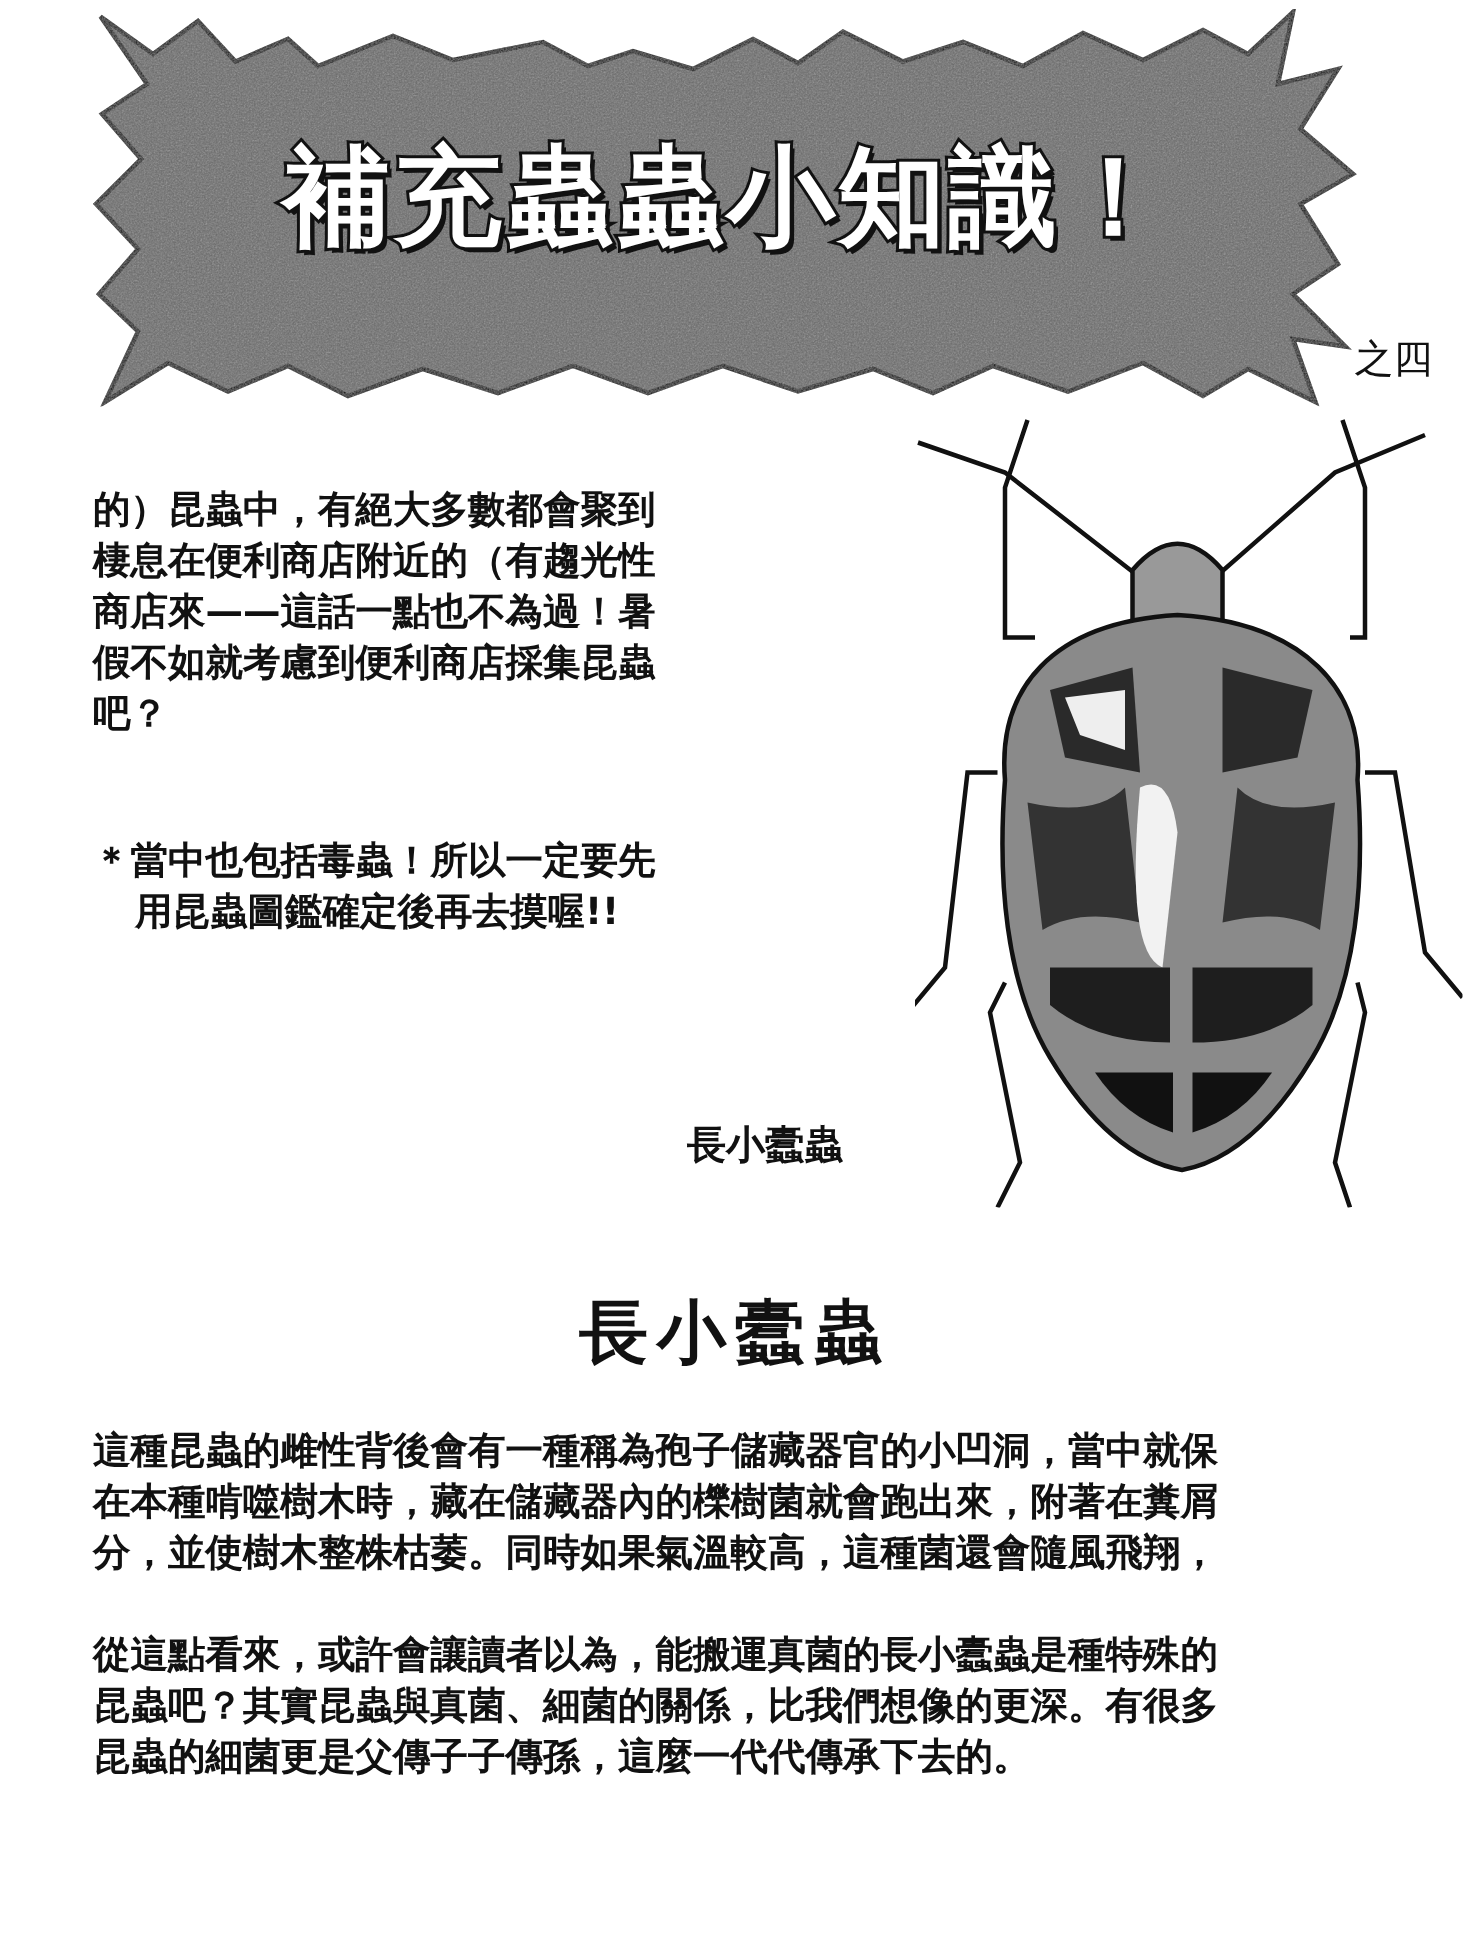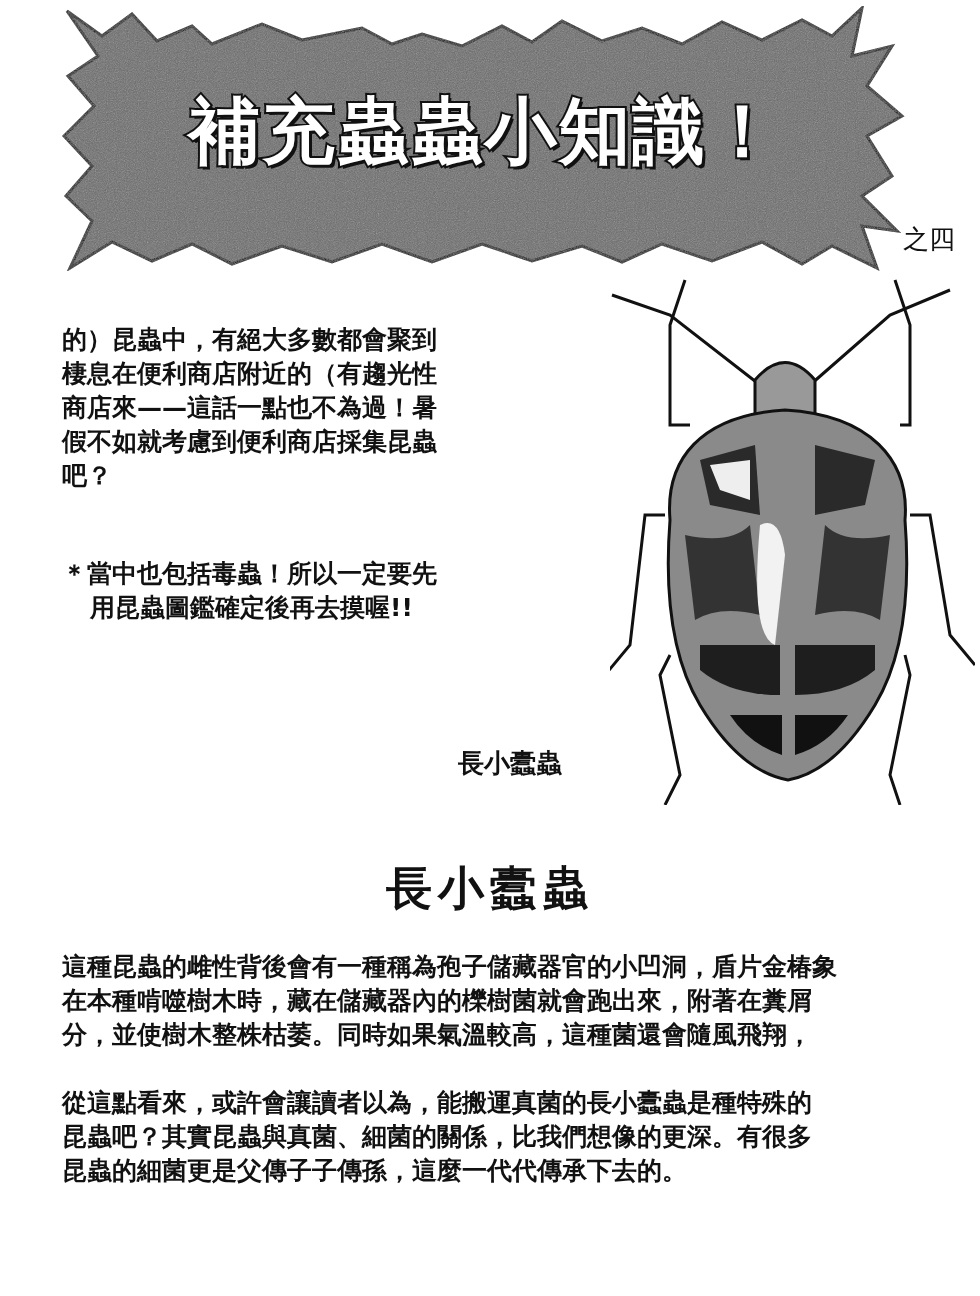--- a/index.html
+++ b/index.html
@@ -89,20 +89,20 @@
     <path d="M185,370 L265,370 L265,395 Q235,420 185,420 Z" fill="#1e1e1e"></path>
     <path d="M120,440 L172,440 L172,480 Q140,470 120,440 Z" fill="#111"></path>
     <path d="M185,440 L238,440 Q218,470 185,480 Z" fill="#111"></path>
   </svg>
 </div>
 <div class="caption">長小蠹蟲</div>
 
 <div class="section-title">長小蠹蟲</div>
 
 <div class="body-text">
-  <p>這種昆蟲的雌性背後會有一種稱為孢子儲藏器官的小凹洞，盾片金椿象</p>
+  <p>這種昆蟲的雌性背後會有一種稱為孢子儲藏器官的小凹洞，當中就保</p>
   <p>在本種啃噬樹木時，藏在儲藏器內的櫟樹菌就會跑出來，附著在糞屑</p>
   <p>分，並使樹木整株枯萎。同時如果氣溫較高，這種菌還會隨風飛翔，</p>
   <div class="gap"></div>
   <p>從這點看來，或許會讓讀者以為，能搬運真菌的長小蠹蟲是種特殊的</p>
   <p>昆蟲吧？其實昆蟲與真菌、細菌的關係，比我們想像的更深。有很多</p>
   <p>昆蟲的細菌更是父傳子子傳孫，這麼一代代傳承下去的。</p>
 </div>
 
 </body></html>

